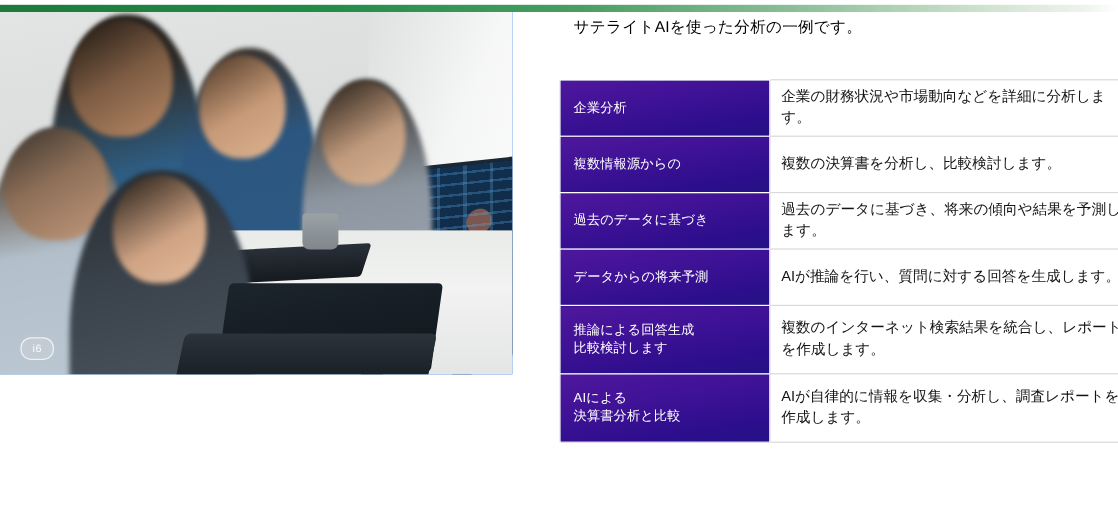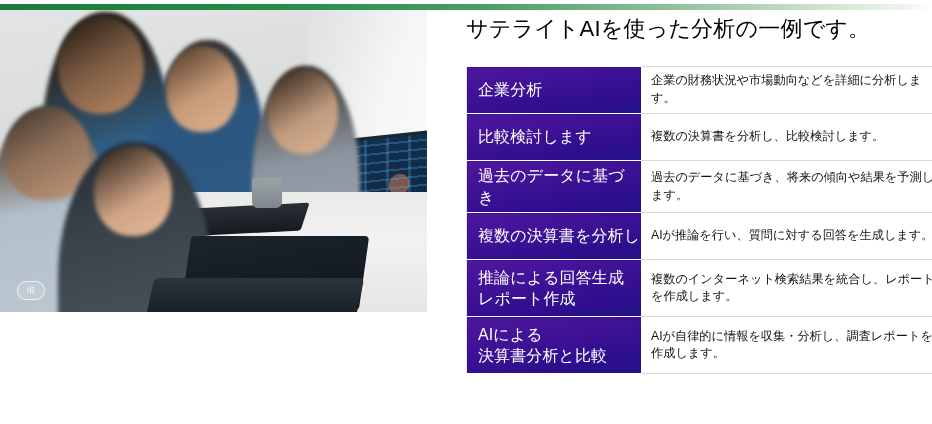--- a/index.html
+++ b/index.html
@@ -192,23 +192,23 @@
   
   .content {
     position: absolute;
     left: 462px;
     top: 0;
     width: 470px;
     height: 424px;
   }
   .headline {
     position: absolute;
-    left: 4px;
+    left: 16px;
     top: 14px;
-    font-size: 22px;
+    font-size: 13px;
     color: #000000;
     letter-spacing: .2px;
     white-space: nowrap;
   }
 
   
   .feature-table {
     position: absolute;
     left: 4px;
     top: 66px;
@@ -218,21 +218,21 @@
   }
   .feature-table tr { height: 47px; }
   .feature-table td {
     vertical-align: middle;
     padding: 0;
   }
   td.cat {
     width: 163px;
     background: linear-gradient(170deg, #4e189b 0%, #47149a 18%, #3b1194 48%, #2c0e8c 78%, #241285 100%);
     color: #ffffff;
-    font-size: 16px;
+    font-size: 11px;
     line-height: 1.35;
     padding: 4px 0 4px 11px;
     border: 1px solid #ffffff;
     border-left: 1px solid #e8e8ec;
     letter-spacing: .1px;
   }
   td.desc {
     width: 287px;
     background: #ffffff;
     color: #141414;
@@ -293,35 +293,35 @@
 
     <div class="headline">サテライトAIを使った分析の一例です。</div>
 
     <table class="feature-table">
       <tbody>
         <tr>
           <td class="cat">企業分析</td>
           <td class="desc">企業の財務状況や市場動向などを詳細に分析します。</td>
         </tr>
         <tr>
-          <td class="cat">比較検討します</td>
+          <td class="cat">複数情報源からの</td>
           <td class="desc">複数の決算書を分析し、比較検討します。</td>
         </tr>
         <tr>
           <td class="cat">過去のデータに基づき</td>
           <td class="desc">過去のデータに基づき、将来の傾向や結果を予測します。</td>
         </tr>
         <tr>
-          <td class="cat">複数の決算書を分析し</td>
+          <td class="cat">データからの将来予測</td>
           <td class="desc">AIが推論を行い、質問に対する回答を生成します。</td>
         </tr>
         <tr class="tall">
           <td class="cat">
             <span>推論による回答生成</span><br>
-            <span>レポート作成</span>
+            <span>比較検討します</span>
           </td>
           <td class="desc">複数のインターネット検索結果を統合し、レポートを作成します。</td>
         </tr>
         <tr class="tall">
           <td class="cat">
             <span>AIによる</span><br>
             <span>決算書分析と比較</span>
           </td>
           <td class="desc">AIが自律的に情報を収集・分析し、調査レポートを作成します。</td>
         </tr>

